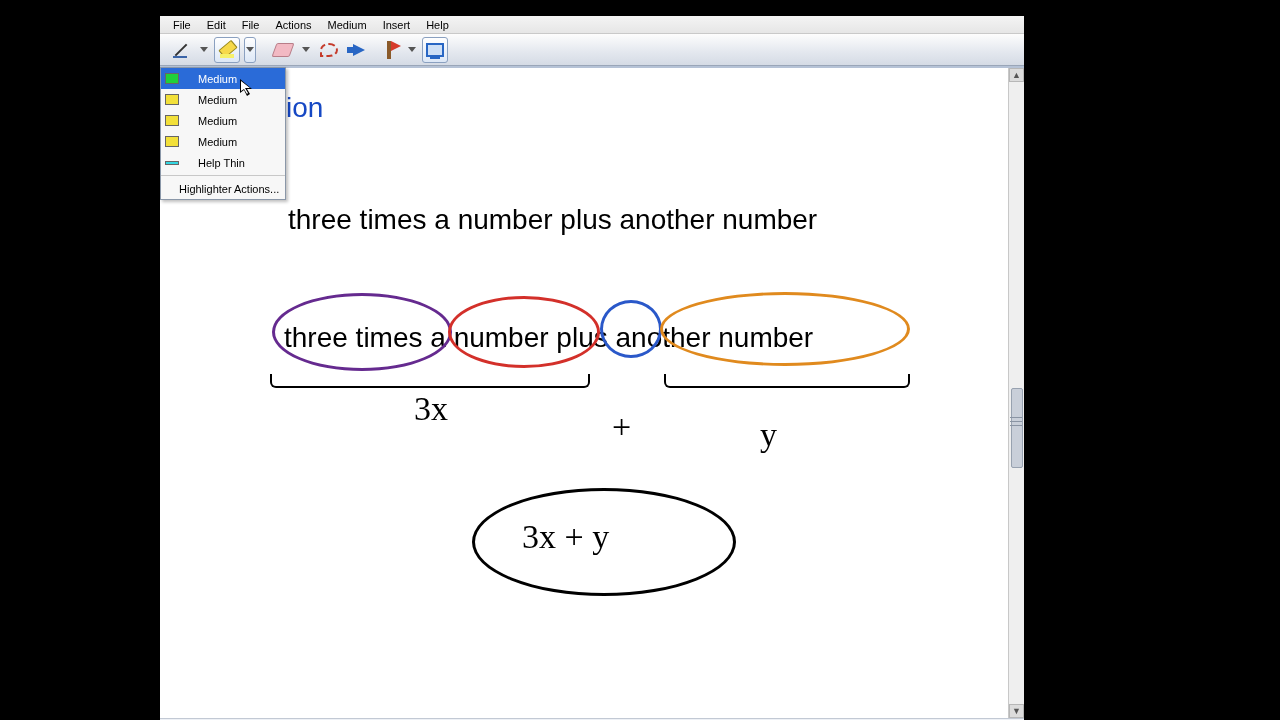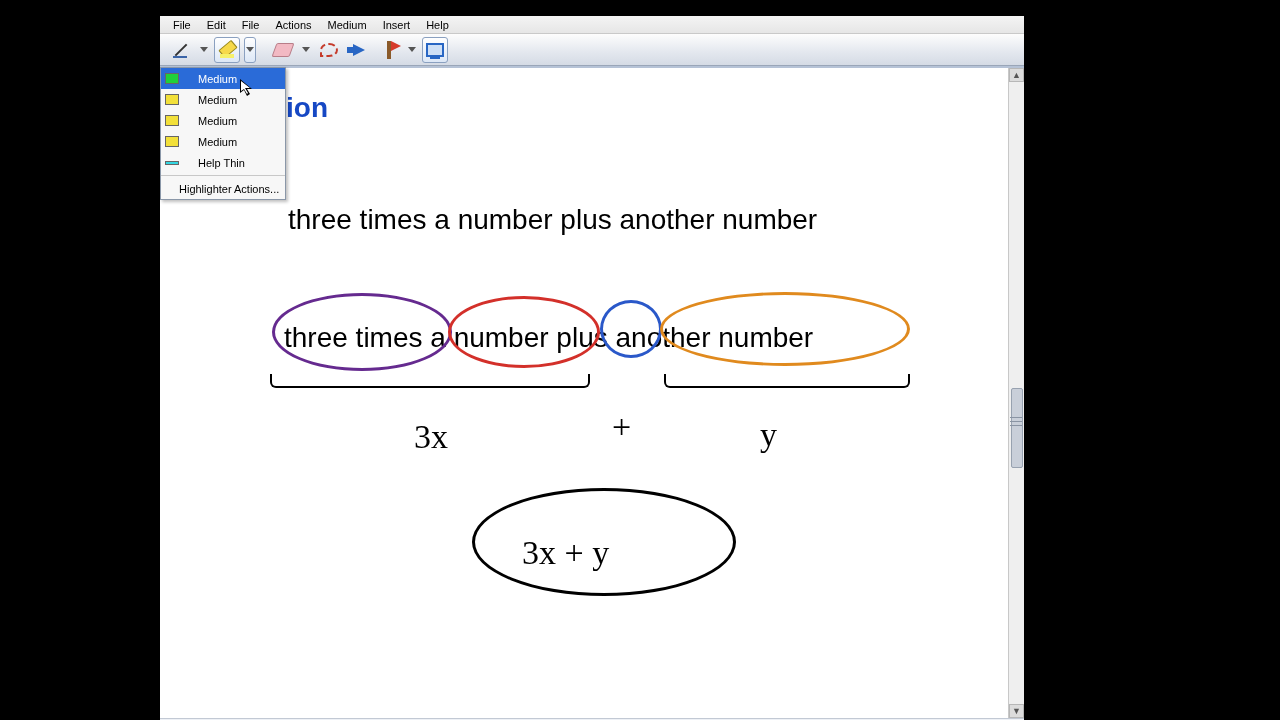--- a/index.html
+++ b/index.html
@@ -82,21 +82,21 @@
   }
   .cursor svg{position:absolute;left:0;top:0}
   
   .canvas {
     position:absolute; left:0; top:52px; right:16px; bottom:18px;
     background:#fff;
     overflow:hidden;
   }
   .title-partial{
     position:absolute; left:126px; top:24px;
-    font-size:28px; color:#1648c4; font-weight:700;
+    font-size:28px; color:#1648c4; font-weight:400;
     font-family: Verdana, sans-serif;
   }
   .line1{
     position:absolute; left:128px; top:136px;
     font-size:28px; color:#000;
     font-family: Verdana, sans-serif;
     white-space:nowrap;
   }
   .hlblob{
     position:absolute; left:278px; top:110px; width:160px; height:80px;
@@ -111,25 +111,25 @@
   }
   .circ{position:absolute;border-radius:50%;background:transparent}
   .c-purple{left:112px;top:225px;width:180px;height:78px;border:3px solid #652a8f}
   .c-red{left:288px;top:228px;width:152px;height:72px;border:3px solid #d3302a}
   .c-blue{left:440px;top:232px;width:62px;height:58px;border:3px solid #2a58c9}
   .c-orange{left:500px;top:224px;width:250px;height:74px;border:3px solid #e08a1e}
   .brace{position:absolute;border:2px solid #000;border-top:none;height:14px}
   .brace.b1{left:110px;top:306px;width:320px;border-left:2px solid #000;border-right:2px solid #000;border-radius:0 0 6px 6px}
   .brace.b2{left:504px;top:306px;width:246px;border-left:2px solid #000;border-right:2px solid #000;border-radius:0 0 6px 6px}
   .hand{position:absolute;font-family:"Comic Sans MS","Segoe Script",cursive;font-size:34px}
-  .h3x{left:254px;top:350px}
+  .h3x{left:254px;top:322px}
   .hplus{left:452px;top:340px}
   .hy{left:600px;top:348px}
   .finalring{position:absolute;left:312px;top:420px;width:264px;height:108px;border:3px solid #000;border-radius:50%}
-  .hfinal{left:362px;top:466px}
+  .hfinal{left:362px;top:450px}
   
   .vscroll{
     position:absolute; right:0; top:52px; width:16px; bottom:18px;
     background:#efefef;border-left:1px solid #c8c8c8;
   }
   .vscroll .arrow{height:14px;background:#dcdcdc;border:1px solid #b7b7b7;display:flex;align-items:center;justify-content:center;font-size:9px;color:#555}
   .vscroll .thumb{position:absolute;left:2px;width:12px;background:#c9cfd9;border:1px solid #98a2b0;border-radius:2px}
   .vscroll .grip{position:absolute;right:2px;width:12px;height:22px;top:346px}
   .grip div{height:1px;background:#8a94a3;margin:3px 0}
   

